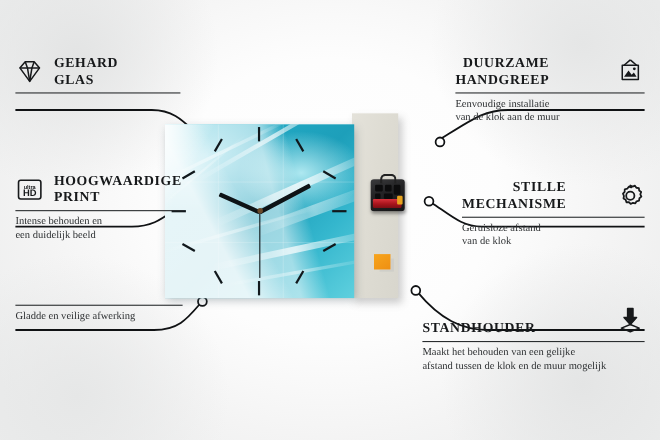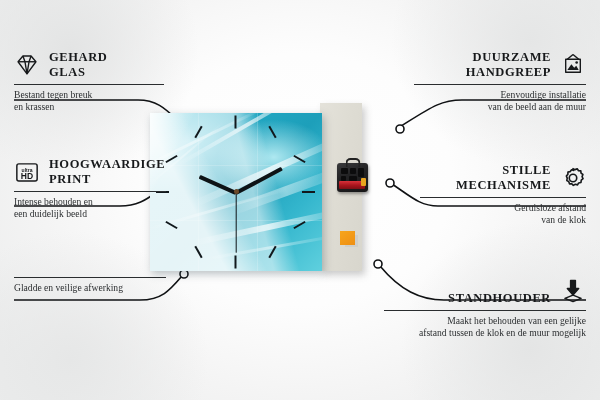--- a/index.html
+++ b/index.html
@@ -67,27 +67,27 @@
     background:linear-gradient(180deg,#d8313a 0%,#a8141c 55%,#7e0f15 100%);border-radius:1px;}
   #bat-plus{position:absolute;right:-1px;bottom:3px;width:5px;height:8px;background:#e8a31e;border-radius:1px;}
   .mv-detail{position:absolute;background:#0c0c0d;border-radius:1px;}
   #foam{position:absolute;left:190px;top:128px;width:15px;height:14px;
     background:linear-gradient(145deg,#f7a51d 0%,#ee8f12 100%);
     box-shadow:4px 3px 0 -1px rgba(205,205,200,.9);}
 
   
   .feat{position:absolute;}
   .feat .head{display:flex;align-items:center;gap:9px;}
-  .feat.right .head{justify-content:flex-end;}
+  .feat.right .head{justify-content:space-between;}
   .titles{font-weight:bold;letter-spacing:.6px;color:#17191b;line-height:1.16;
     font-size:12.5px;text-transform:uppercase;}
   .feat.right .titles{text-align:right;}
   .rule{height:1px;background:#2a2d2f;margin:5px 0 4px 0;}
   .cap{font-size:9.6px;color:#2c2f31;line-height:1.30;}
-  .feat.right .cap{text-align:right;margin-left:16px;}
+  .feat.right .cap{text-align:left;}
   .ico{width:26px;height:26px;flex:0 0 26px;position:relative;}
   .ico svg{display:block;width:26px;height:26px;}
 </style>
 </head>
 <body>
 
 <div id="stage">
 
   <div class="vig vig-tl"></div>
   <div class="vig vig-tr"></div>
@@ -175,24 +175,20 @@
             <path d="M11 5 L13.5 12 L16 27"></path>
             <path d="M21 5 L18.5 12 L16 27"></path>
         </svg>
       </span>
       <span class="titles">
         <span>GEHARD</span><br>
         <span>GLAS</span>
       </span>
     </div>
     <div class="rule"></div>
-    <div class="cap">
-      <span>Bestand tegen breuk</span><br>
-      <span>en krassen</span>
-    </div>
   </div>
 
   <div class="feat left" style="left:14px;top:157px;width:152px;">
     <div class="head">
       <span class="ico">
         <svg viewBox="0 0 32 32">
           <rect x="3.5" y="6" width="25" height="21" rx="2.5" fill="none" stroke="#17191b" stroke-width="1.8"></rect>
           <text x="16" y="15.5" text-anchor="middle" font-family="Liberation Sans, sans-serif" font-size="6.2" font-weight="bold" fill="#17191b">ultra</text>
           <text x="16" y="24" text-anchor="middle" font-family="Liberation Sans, sans-serif" font-size="10.5" font-weight="bold" fill="#17191b">HD</text>
         </svg>
@@ -228,21 +224,21 @@
             <path d="M16 3 L23 9"></path>
           <rect x="7" y="9" width="18" height="16"></rect>
           <path d="M9 22 L14 15 L17.5 19.5 L20 17 L23 22 Z" fill="#17191b" stroke="none"></path>
           <circle cx="20.5" cy="13" r="1.6" fill="#17191b" stroke="none"></circle>
         </svg>
       </span>
     </div>
     <div class="rule"></div>
     <div class="cap">
       <span>Eenvoudige installatie</span><br>
-      <span>van de beeld aan de muur</span>
+      <span>van de klok aan de muur</span>
     </div>
   </div>
 
   <div class="feat right" style="right:14px;top:163px;width:166px;">
     <div class="head">
       <span class="titles">
         <span>STILLE</span><br>
         <span>MECHANISME</span>
       </span>
       <span class="ico">

